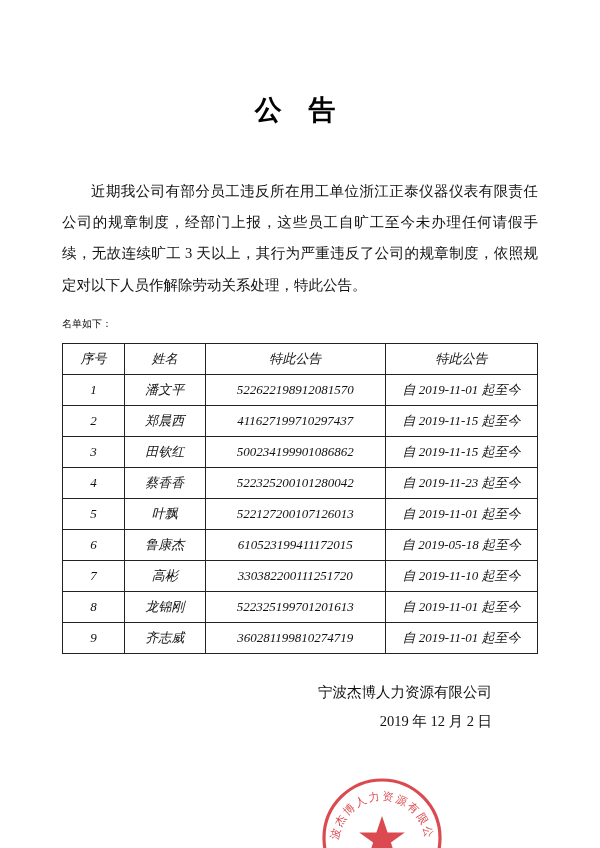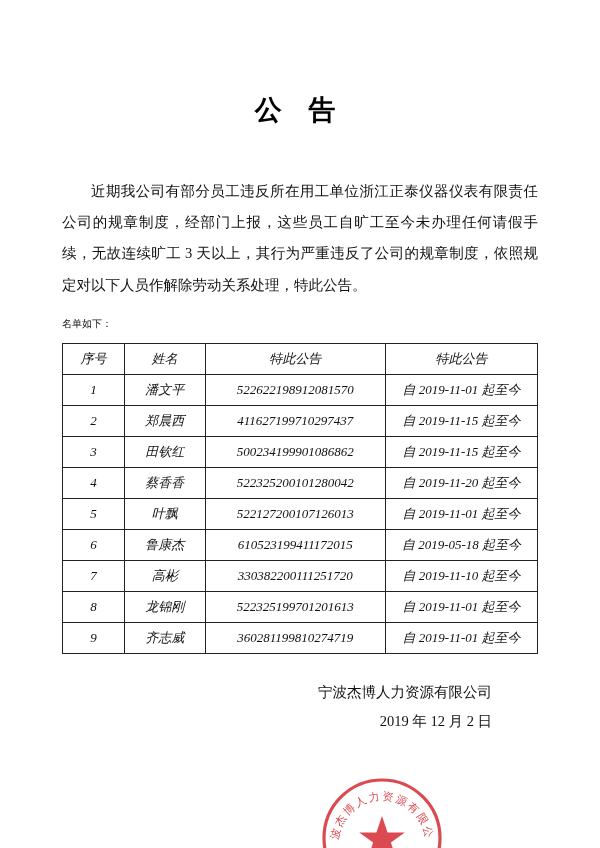--- a/index.html
+++ b/index.html
@@ -149,21 +149,21 @@
       <tr>
         <td>3</td>
         <td>田钦红</td>
         <td>500234199901086862</td>
         <td>自 2019-11-15 起至今</td>
       </tr>
       <tr>
         <td>4</td>
         <td>蔡香香</td>
         <td>522325200101280042</td>
-        <td>自 2019-11-20 起至今</td>
+        <td>自 2019-11-23 起至今</td>
       </tr>
       <tr>
         <td>5</td>
         <td>叶飘</td>
         <td>522127200107126013</td>
         <td>自 2019-11-01 起至今</td>
       </tr>
       <tr>
         <td>6</td>
         <td>鲁康杰</td>

